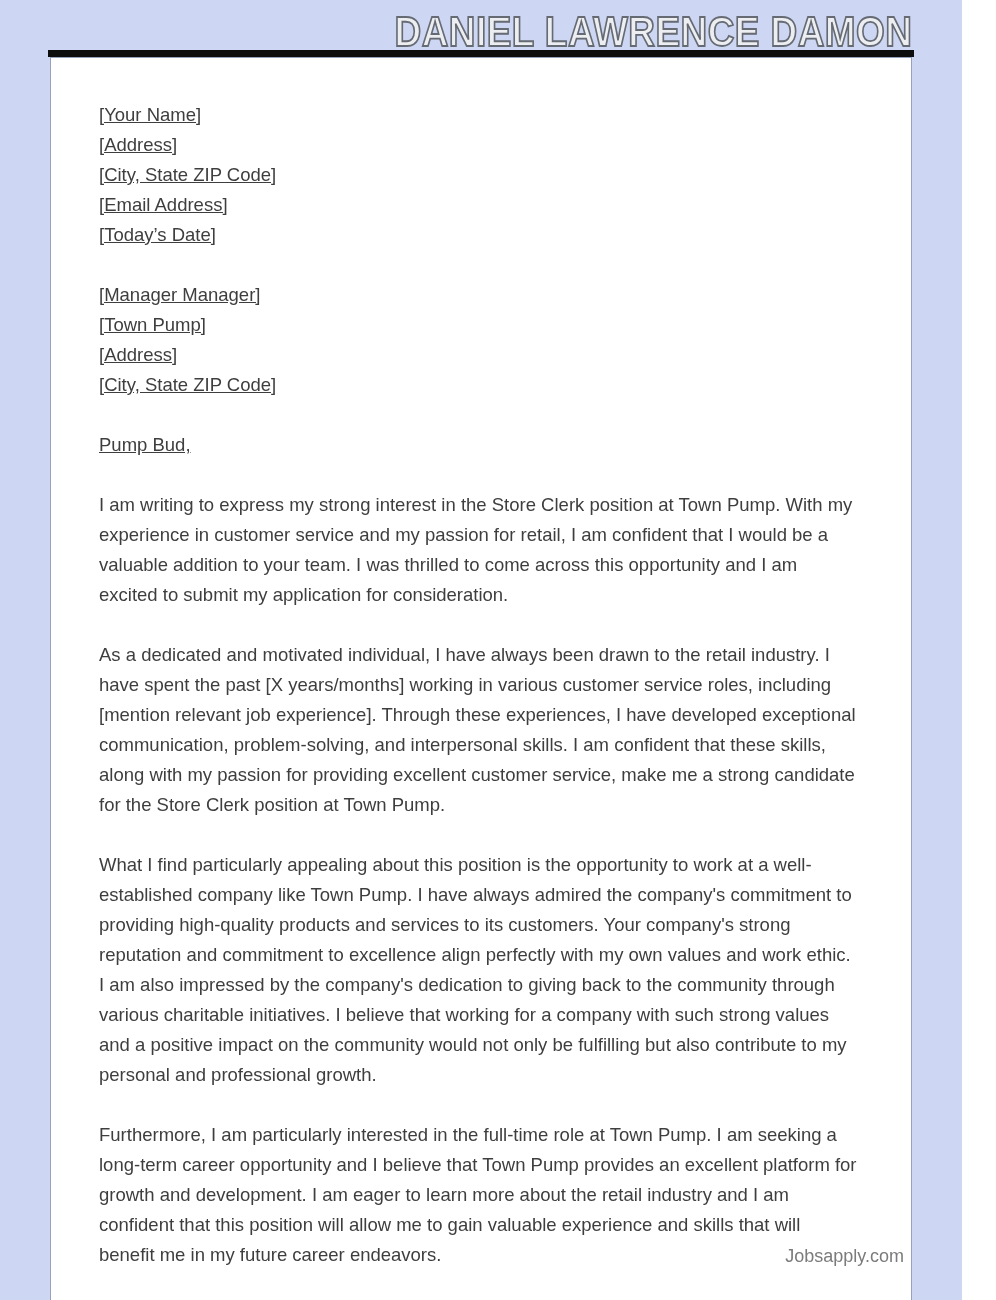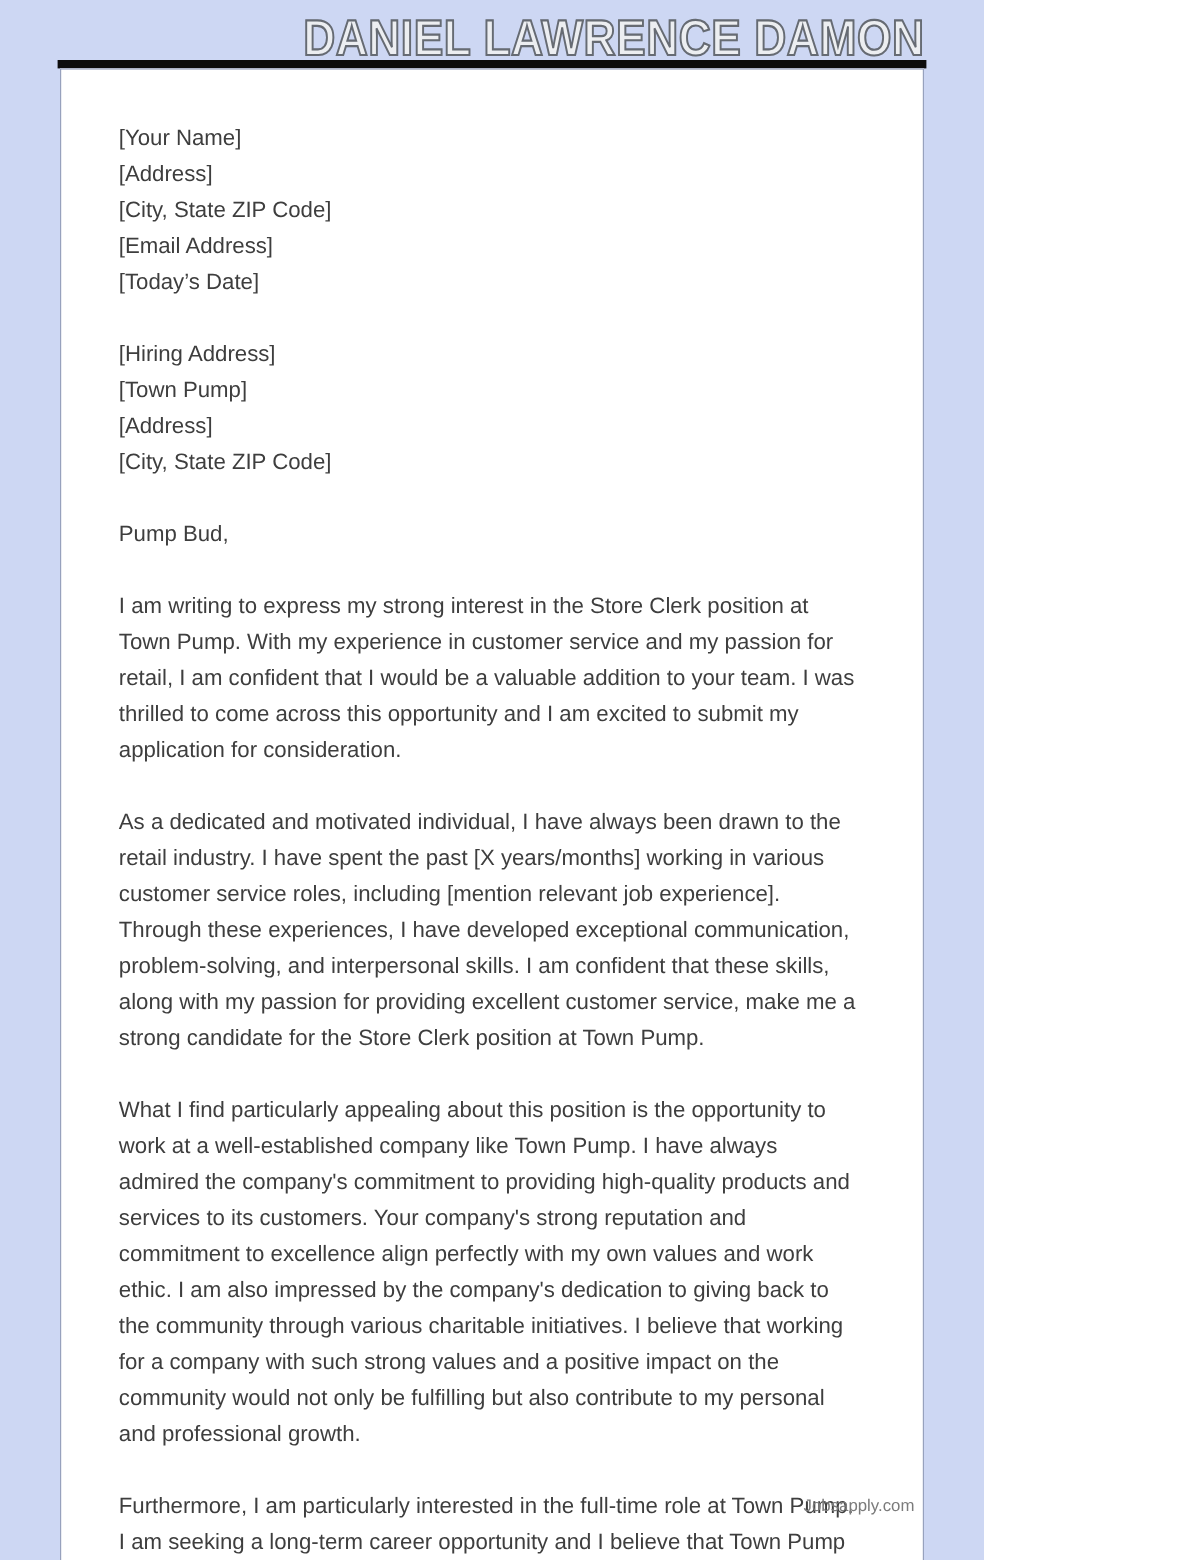--- a/index.html
+++ b/index.html
@@ -4,21 +4,21 @@
 <style>
   * { box-sizing: border-box; }
   html, body { margin: 0; padding: 0; }
   body {
     width: 996px;
     height: 1300px;
     font-family: "Liberation Sans", "DejaVu Sans", sans-serif;
   }
   .canvas {
     position: relative;
-    width: 820px;
+    width: 962px;
     height: 1300px;
     background: #cdd7f3;
     overflow: hidden;
   }
   .header-name {
     position: absolute;
     top: 8px;
     right: 50px;
     font-size: 42px;
     font-weight: 700;
@@ -44,28 +44,28 @@
     right: 50px;
     top: 57px;
     height: 1500px;
     background: #ffffff;
     border: 1px solid #97a1bd;
     padding: 42px 54px 0 48px;
     color: #3e3e3e;
     font-size: 18.5px;
     line-height: 30px;
   }
-  .block { margin-top: 30px; }
+  .block { margin-top: 30px; text-decoration: underline; }
   .block:first-child { margin-top: 0; }
   .para { margin: 30px 0 0 0; }
   .watermark {
     position: absolute;
     top: 1246px;
     right: 58px;
-    font-size: 14px;
+    font-size: 18px;
     color: #7b7b7b;
     z-index: 3;
   }
 </style>
 </head>
 <body>
 
 <div class="canvas">
 
   <div class="header-name">DANIEL LAWRENCE DAMON</div>
@@ -76,21 +76,21 @@
 
     <div class="block">
       <div class="line">[Your Name]</div>
       <div class="line">[Address]</div>
       <div class="line">[City, State ZIP Code]</div>
       <div class="line">[Email Address]</div>
       <div class="line">[Today’s Date]</div>
     </div>
 
     <div class="block">
-      <div class="line">[Hiring Address]</div>
+      <div class="line">[Manager Manager]</div>
       <div class="line">[Town Pump]</div>
       <div class="line">[Address]</div>
       <div class="line">[City, State ZIP Code]</div>
     </div>
 
     <div class="block">Pump Bud,</div>
 
     <p class="para">I am writing to express my strong interest in the Store Clerk position at Town Pump. With my experience in customer service and my passion for retail, I am confident that I would be a valuable addition to your team. I was thrilled to come across this opportunity and I am excited to submit my application for consideration.</p>
     <p class="para">As a dedicated and motivated individual, I have always been drawn to the retail industry. I have spent the past [X years/months] working in various customer service roles, including [mention relevant job experience]. Through these experiences, I have developed exceptional communication, problem-solving, and interpersonal skills. I am confident that these skills, along with my passion for providing excellent customer service, make me a strong candidate for the Store Clerk position at Town Pump.</p>
     <p class="para">What I find particularly appealing about this position is the opportunity to work at a well-established company like Town Pump. I have always admired the company's commitment to providing high-quality products and services to its customers. Your company's strong reputation and commitment to excellence align perfectly with my own values and work ethic. I am also impressed by the company's dedication to giving back to the community through various charitable initiatives. I believe that working for a company with such strong values and a positive impact on the community would not only be fulfilling but also contribute to my personal and professional growth.</p>

